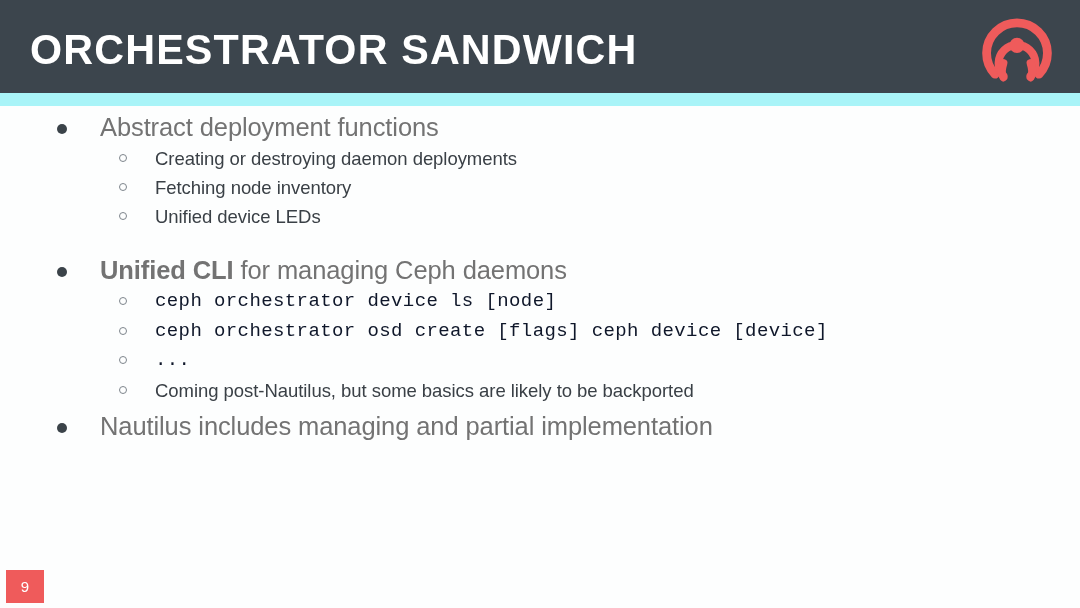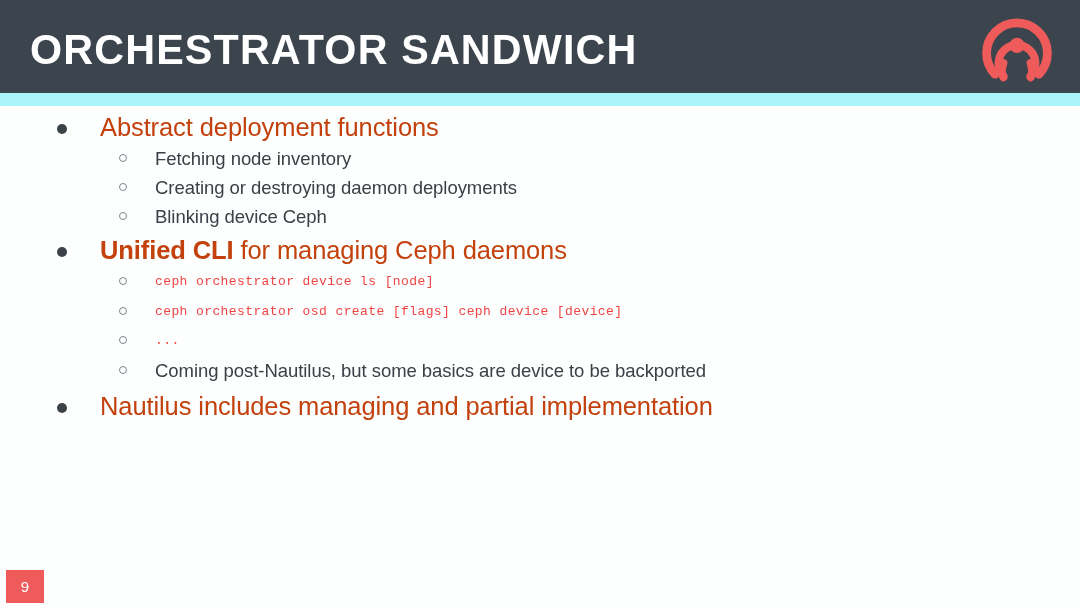--- a/index.html
+++ b/index.html
@@ -76,21 +76,21 @@
   }
   .bullets {
     list-style: none;
     margin: 0;
     padding: 0;
   }
 
   .lvl1 {
     position: relative;
     padding-left: 100px;
-    color: #c2410c;
+    color: #737373;
     font-size: 25.5px;
     font-weight: 400;
     line-height: 34px;
     letter-spacing: -0.1px;
     white-space: nowrap;
   }
   .lvl1::before {
     content: "";
     position: absolute;
     left: 57px;
@@ -119,28 +119,28 @@
     top: 10px;
     width: 8px;
     height: 8px;
     border-radius: 50%;
     border: 1.5px solid #7d858c;
     box-sizing: border-box;
     background: transparent;
   }
   .lvl2.code {
     font-family: "Liberation Mono", "DejaVu Sans Mono", monospace;
-    color: #ef4444;
-    font-size: 13px;
+    color: #0f172a;
+    font-size: 19px;
     letter-spacing: 0.4px;
     line-height: 29.5px;
   }
 
   .sp-a { margin-top: 4px; }
-  .sp-b { margin-top: 2px; }
+  .sp-b { margin-top: 22px; }
 
   
   .page-badge {
     position: absolute;
     left: 6px;
     bottom: 5px;
     width: 38px;
     height: 33px;
     background: #ef5b5b;
     display: flex;
@@ -179,46 +179,46 @@
   <div class="accent-bar"></div>
 
   <div class="content">
     <ul class="bullets">
 
       <li class="lvl1 sp-a">
         <span>Abstract deployment functions</span>
       </li>
 
       <li class="lvl2">
+        <span>Creating or destroying daemon deployments</span>
+      </li>
+      <li class="lvl2">
         <span>Fetching node inventory</span>
       </li>
       <li class="lvl2">
-        <span>Creating or destroying daemon deployments</span>
-      </li>
-      <li class="lvl2">
-        <span>Blinking device Ceph</span>
+        <span>Unified device LEDs</span>
       </li>
 
       <li class="lvl1 sp-b">
         <b>Unified CLI</b><span> for managing Ceph daemons</span>
       </li>
 
       <li class="lvl2 code">
         <span>ceph orchestrator device ls [node]</span>
       </li>
       <li class="lvl2 code">
         <span>ceph orchestrator osd create [flags] ceph device [device]</span>
       </li>
       <li class="lvl2 code">
         <span>...</span>
       </li>
 
 
       <li class="lvl2">
-        <span>Coming post-Nautilus, but some basics are device to be backported</span>
+        <span>Coming post-Nautilus, but some basics are likely to be backported</span>
       </li>
 
       <li class="lvl1 sp-a">
         <span>Nautilus includes managing and partial implementation</span>
       </li>
 
     </ul>
   </div>
 
   <div class="page-badge">

